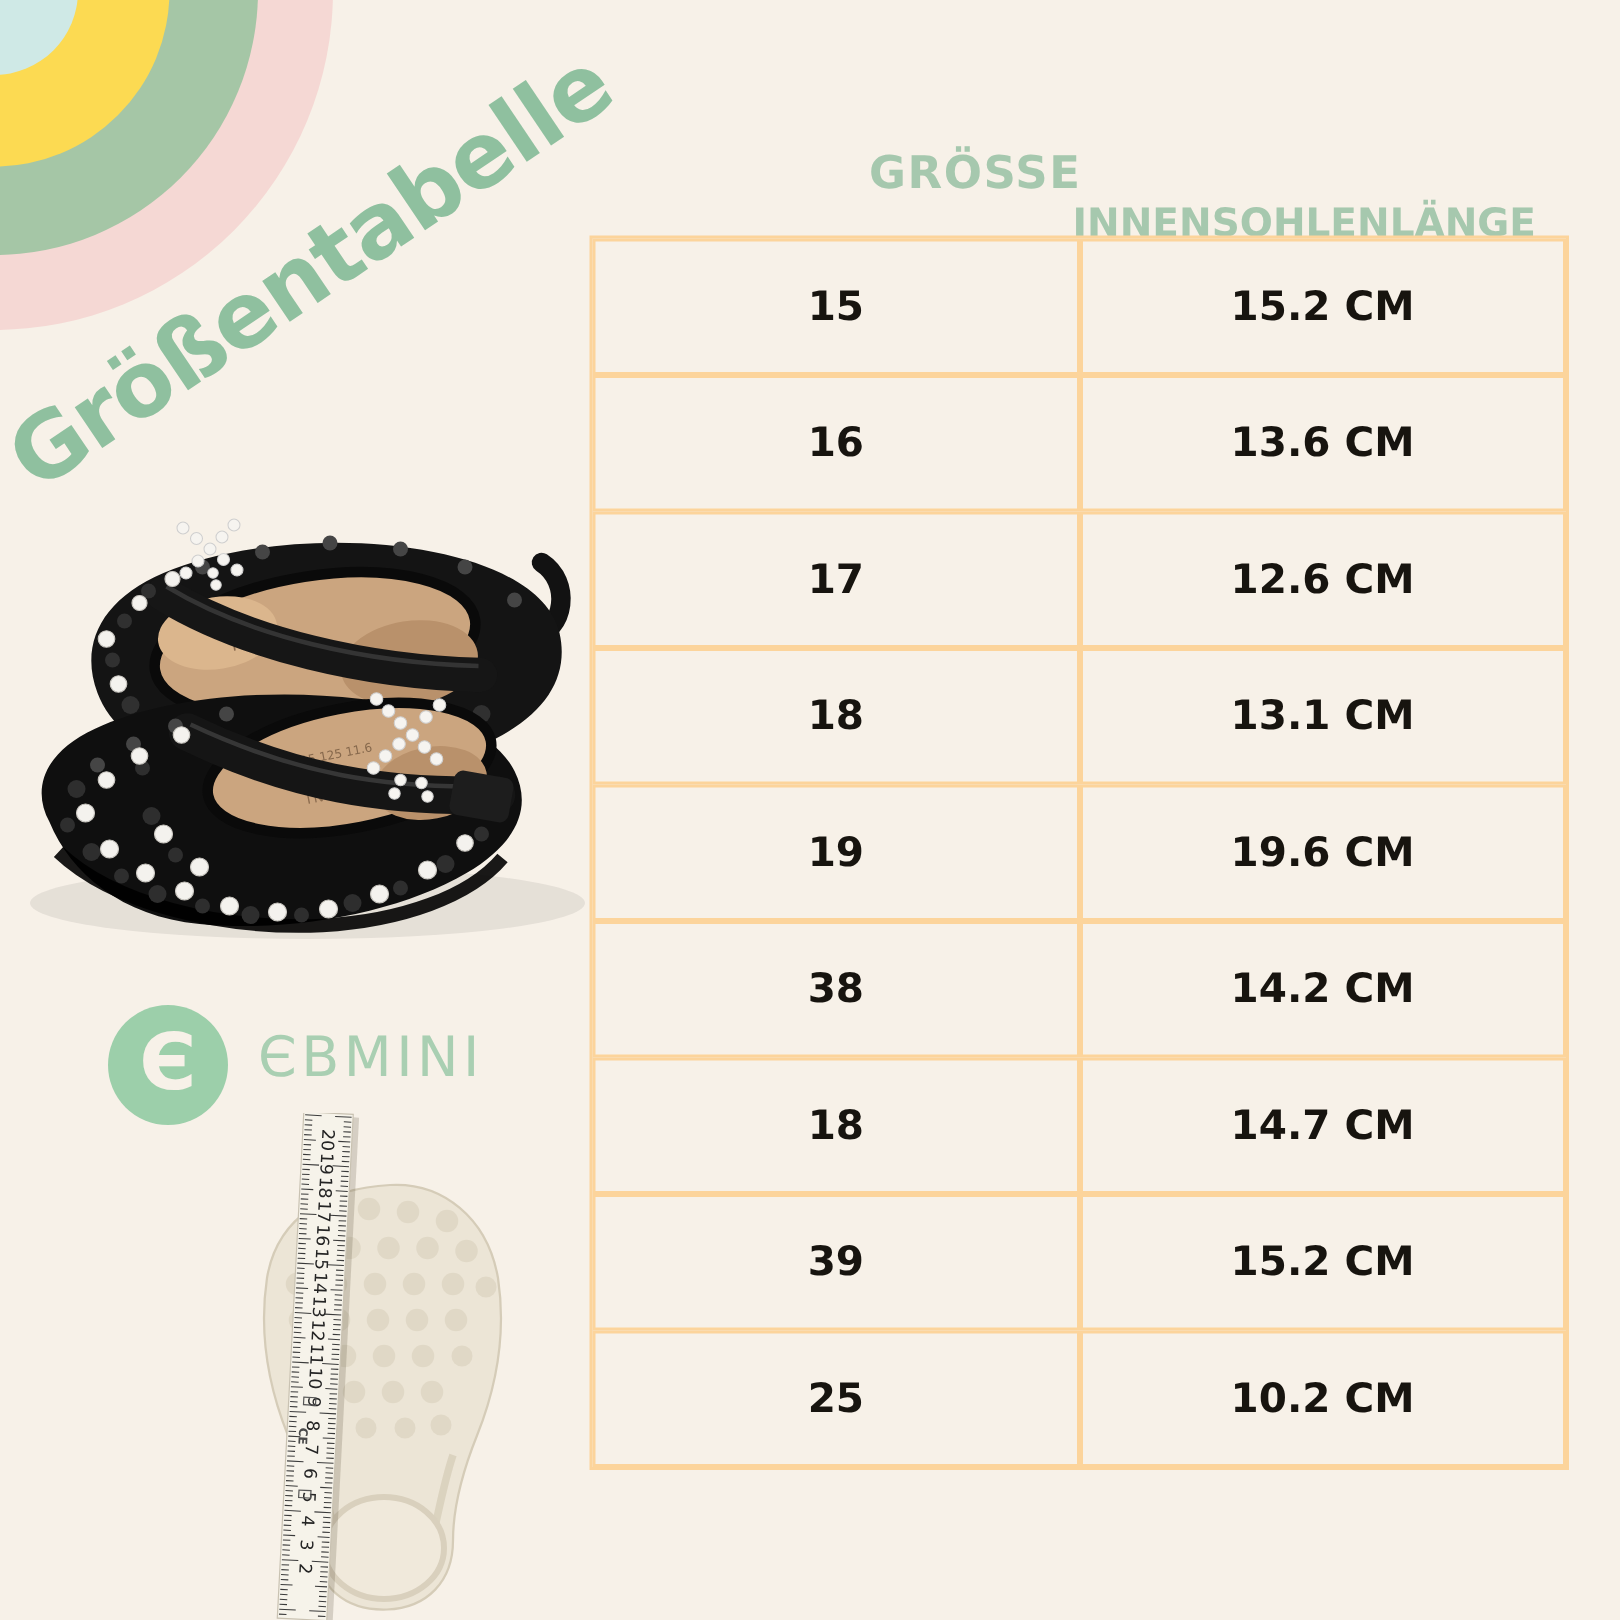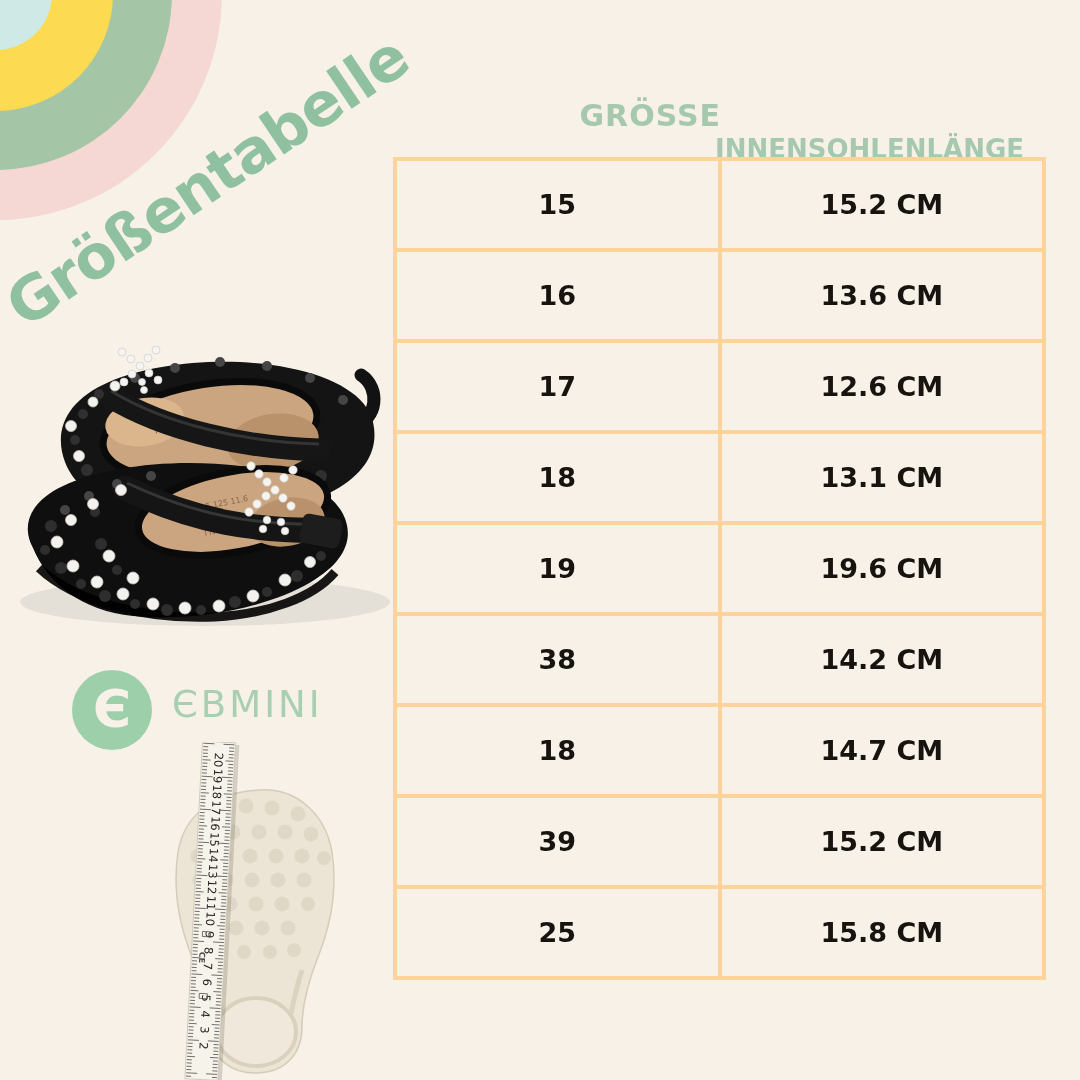--- a/index.html
+++ b/index.html
@@ -66,21 +66,21 @@
 
 <div class="size-table">
   <div class="trow"><div class="cell">15</div><div class="cell">15.2 CM</div></div>
   <div class="trow"><div class="cell">16</div><div class="cell">13.6 CM</div></div>
   <div class="trow"><div class="cell">17</div><div class="cell">12.6 CM</div></div>
   <div class="trow"><div class="cell">18</div><div class="cell">13.1 CM</div></div>
   <div class="trow"><div class="cell">19</div><div class="cell">19.6 CM</div></div>
   <div class="trow"><div class="cell">38</div><div class="cell">14.2 CM</div></div>
   <div class="trow"><div class="cell">18</div><div class="cell">14.7 CM</div></div>
   <div class="trow"><div class="cell">39</div><div class="cell">15.2 CM</div></div>
-  <div class="trow"><div class="cell">25</div><div class="cell">15.8 CM</div></div>
+  <div class="trow"><div class="cell">25</div><div class="cell">10.2 CM</div></div>
 </div>
 
 <svg class="abs" style="left:5px;top:330px;" width="390" height="310" viewBox="0 0 390 310">
   <ellipse cx="200" cy="272" rx="185" ry="24" fill="rgba(0,0,0,0.07)"></ellipse>
 
   <g>
     <path d="M 350,95 C 372,90 376,58 356,45" stroke="#121212" stroke-width="13" fill="none" stroke-linecap="round"></path>
     <path d="M 60,132 C 48,100 62,70 104,52 C 150,32 226,26 284,38 C 330,47 362,66 368,92
              C 374,118 362,142 330,160 C 290,182 222,196 164,190 C 112,185 72,164 60,132 Z" fill="#141414"></path>
     <ellipse cx="205" cy="100" rx="108" ry="46" transform="rotate(-9 205 100)" fill="#cba57f" stroke="#0a0a0a" stroke-width="7"></ellipse>

